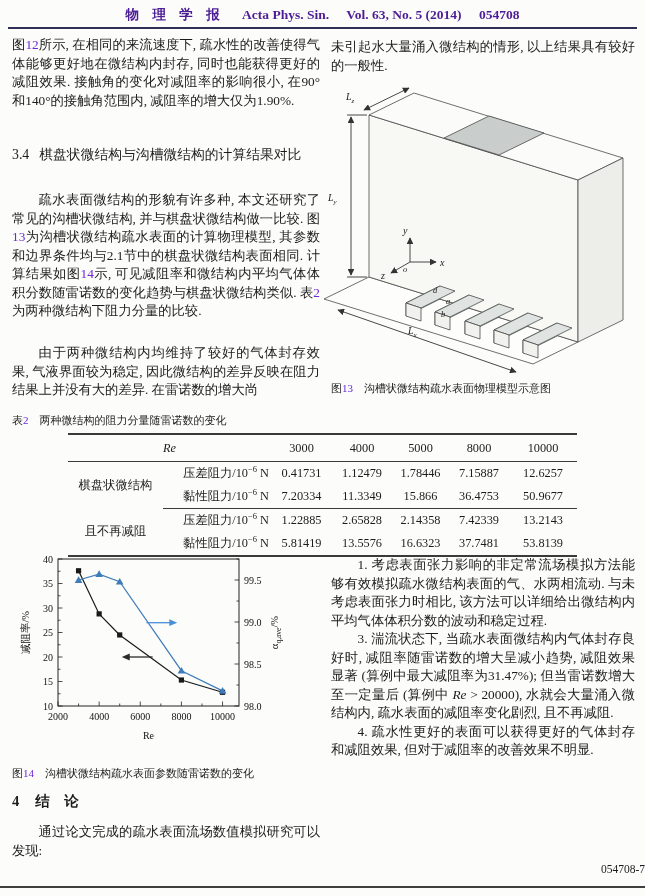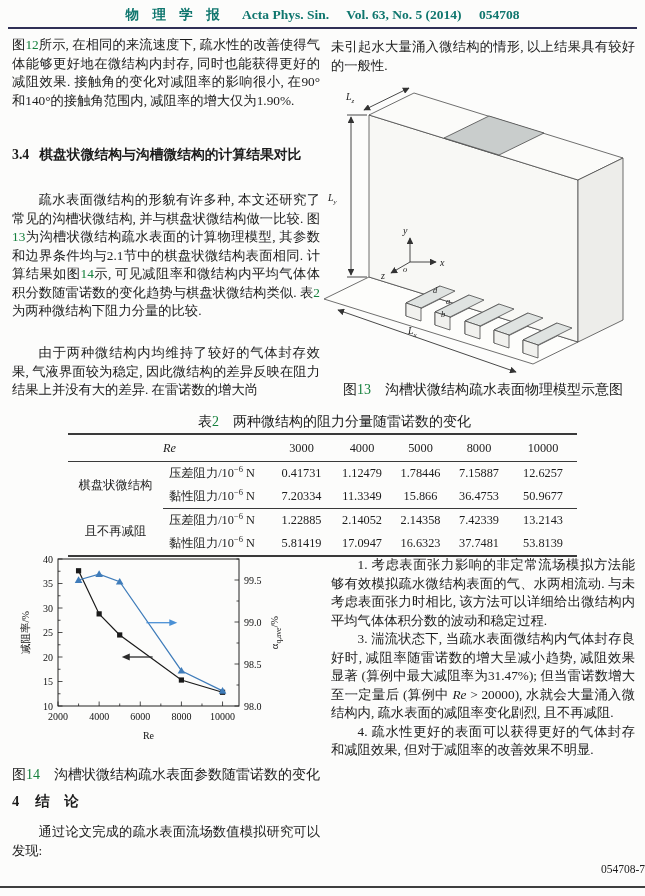--- a/index.html
+++ b/index.html
@@ -2,40 +2,40 @@
 <html><head>
 <meta charset="utf-8">
 <style>
   html,body{margin:0;padding:0}
   body{
     width:645px;height:896px;position:relative;overflow:hidden;
     background:#fcfcfb;color:#1c1c1c;
     font-family:"Liberation Serif","DejaVu Serif",serif;
   }
   .abs{position:absolute}
-  .hdr{top:6px;left:0;width:645px;text-align:center;color:#0f766e;font-weight:bold;font-size:13.5px;white-space:nowrap}
+  .hdr{top:6px;left:0;width:645px;text-align:center;color:#4c1d95;font-weight:bold;font-size:13.5px;white-space:nowrap}
   .hcn{letter-spacing:5px;margin-right:14px}
   .hen{margin-right:14px}
   .hrule{top:27px;left:8px;width:629px;height:2px;background:#303056}
   .para{font-size:13.3px;line-height:18.5px;text-align:justify;margin:0}
   .ind{text-indent:2em}
-  .r{color:#15803d}
+  .r{color:#6d28d9}
   .i{font-style:italic}
   sup{font-size:8.5px;line-height:0}
   sub{font-size:8.5px;line-height:0}
-  .h34{font-weight:bold;font-size:13.8px;line-height:20px;padding-left:34px;text-indent:-34px}
+  .h34{font-weight:normal;font-size:13.8px;line-height:20px;padding-left:34px;text-indent:-34px}
   .h34 .hnum{margin-right:10px}
   .h4{font-weight:bold;font-size:14.5px}
   .h4 .hnum{margin-right:16px}
-  .cap{font-size:14px;text-align:center}
+  .cap{font-size:11px;}
   .t2{border-collapse:collapse;border-top:2px solid #3a3a3a;border-bottom:2px solid #3a3a3a;table-layout:fixed}
   .t2 td{font-size:12.3px;height:23px;text-align:center;padding:0 2px;white-space:nowrap;overflow:hidden}
   .t2 tr.hd td{border-bottom:1px solid #3a3a3a;height:26px}
   .t2 tr.sep td{border-bottom:1px solid #3a3a3a}
-  .t2 td.lab{text-align:left;padding-left:6px}
+  .t2 td.lab{text-align:right;padding-left:6px}
   .footer{top:863px;left:0;width:645px;text-align:right;font-size:11.5px}
   .botline{top:886px;left:0;width:645px;height:2px;background:#3f3f3f}
   .tk{font:10px "Liberation Serif","DejaVu Serif",serif;fill:#111}
   .tkc{font:10.5px "Liberation Serif","DejaVu Serif",serif;fill:#111}
   .figtxt{font:italic 10px "Liberation Serif","DejaVu Serif",serif;fill:#222}
   .figtxt-s{font:italic 8.5px "Liberation Serif","DejaVu Serif",serif;fill:#222}
 </style>
 </head>
 <body>
 
@@ -158,29 +158,29 @@
       <td>7.20334</td>
       <td>11.3349</td>
       <td>15.866</td>
       <td>36.4753</td>
       <td>50.9677</td>
     </tr>
     <tr>
       <td rowspan="2">且不再减阻</td>
       <td class="lab"><span>压差阻力/10</span><sup>−6</sup><span> N</span></td>
       <td>1.22885</td>
-      <td>2.14052</td>
+      <td>2.65828</td>
       <td>2.14358</td>
       <td>7.42339</td>
       <td>13.2143</td>
     </tr>
     <tr>
       <td class="lab"><span>黏性阻力/10</span><sup>−6</sup><span> N</span></td>
       <td>5.81419</td>
-      <td>17.0947</td>
+      <td>13.5576</td>
       <td>16.6323</td>
       <td>37.7481</td>
       <td>53.8139</td>
     </tr>
   </tbody>
 </table>
 
 <svg id="chart14" class="abs" style="top:553px;left:16px" width="300" height="200" viewBox="0 0 300 200">
     <rect x="42" y="6" width="181" height="147" fill="none" stroke="#222" stroke-width="1"></rect>
     <line x1="42" y1="153" x2="42" y2="148.5" stroke="#222" stroke-width="0.8"></line>

